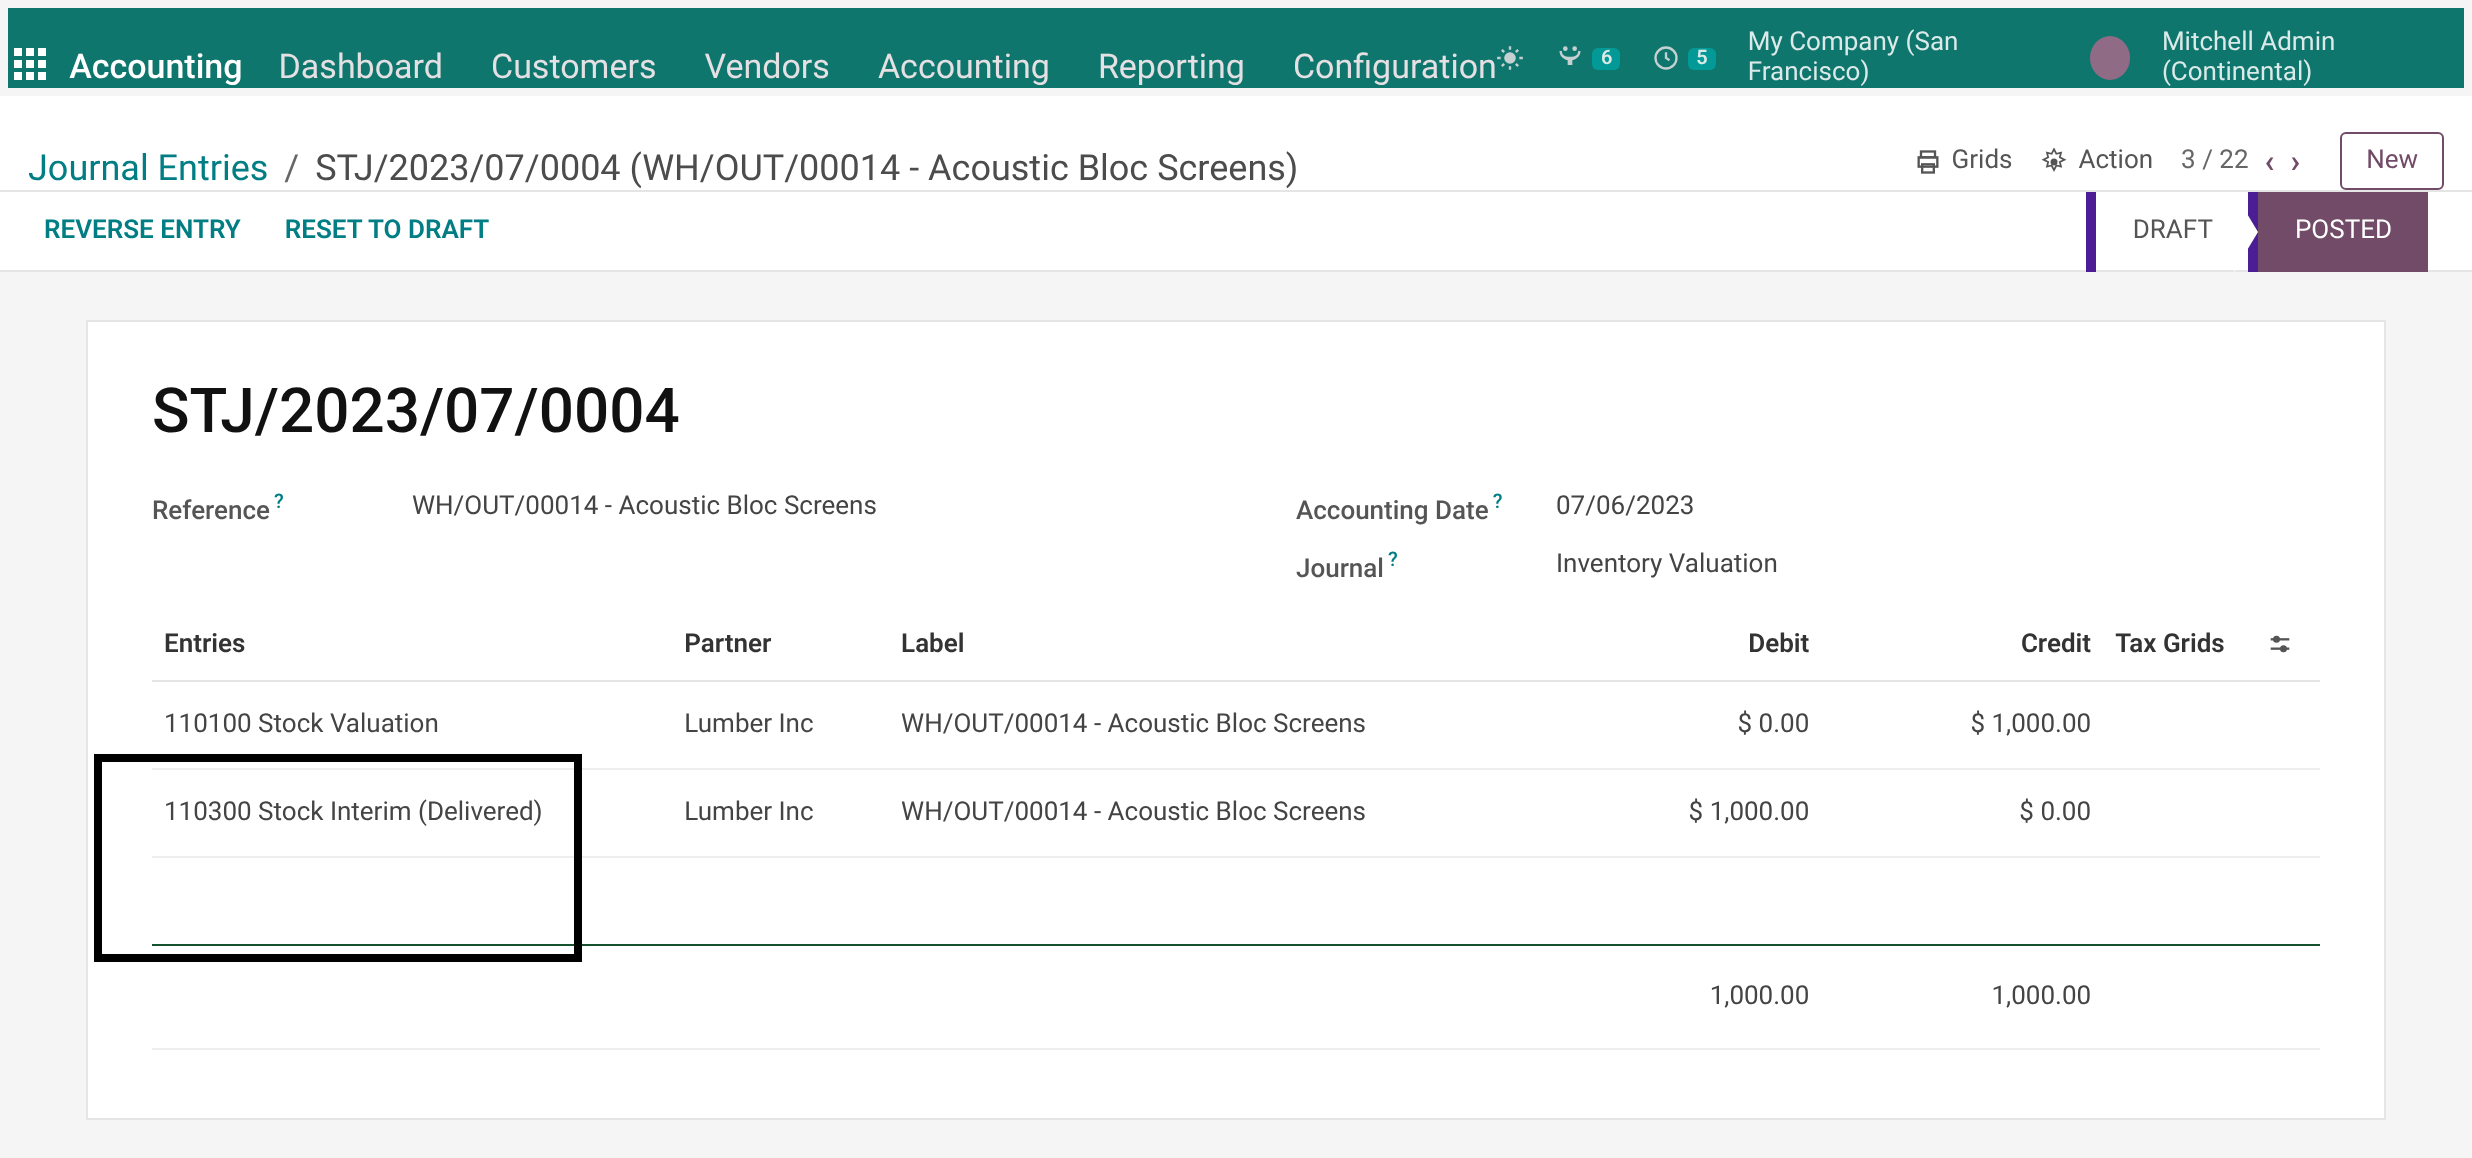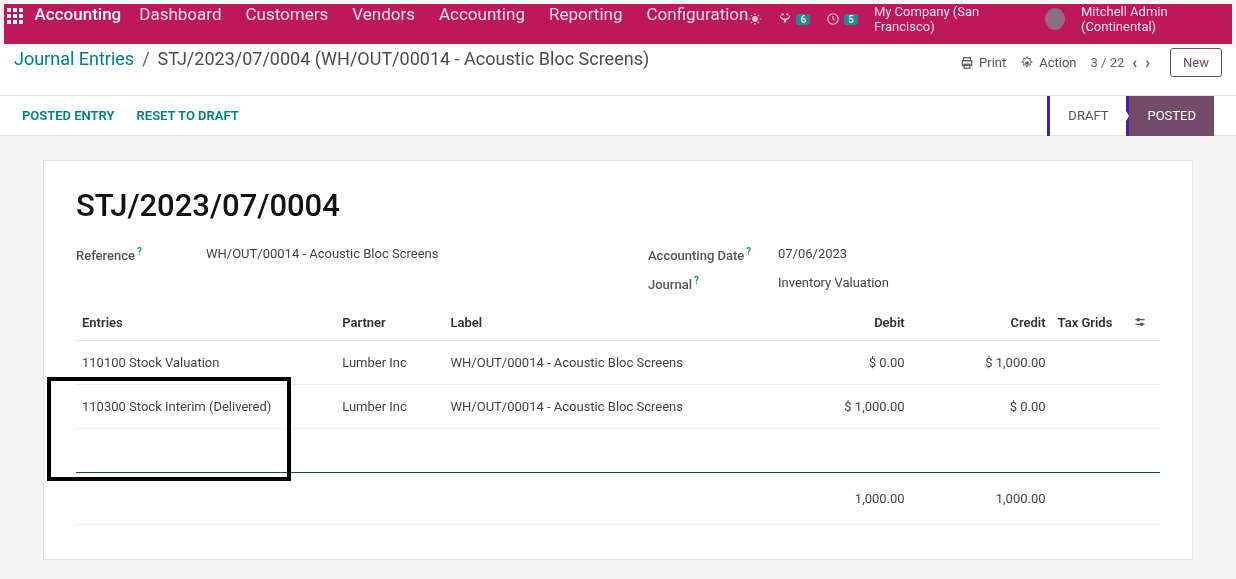--- a/index.html
+++ b/index.html
@@ -1,39 +1,39 @@
 <!DOCTYPE html>
 <html><head>
 <meta charset="utf-8">
 <style>
 *{margin:0;padding:0;box-sizing:border-box;font-family:-apple-system,BlinkMacSystemFont,"Segoe UI",Roboto,sans-serif}
 body{background:#f5f5f5;font-size:13px;color:#4c4c4c}
-.topnav{height:40px;background:#be185d;display:flex;align-items:flex-start;padding:0 0;color:#fff;margin:4px}
+.topnav{height:40px;background:#0f766e;display:flex;align-items:flex-end;padding:0 0;color:#fff;margin:4px}
 .apps-icon{width:24px;height:24px;display:flex;align-items:center;justify-content:center;margin-right:8px;cursor:pointer}
 .brand{font-size:17px;font-weight:500;margin-right:18px}
 .navmenu{display:flex;gap:24px}
 .navmenu span{color:#e5e0e3;cursor:pointer;font-size:17px}
 .right-nav{margin-left:auto;display:flex;align-items:center;gap:16px;font-size:13px}
 .right-nav .ic{opacity:.85;cursor:pointer;display:flex;align-items:center;gap:4px}
 .badge{background:#00a09d;color:#fff;border-radius:3px;padding:0 4px;font-size:10px;font-weight:600}
 .avatar{width:22px;height:22px;border-radius:50%;background:#8f6b85}
-.breadcrumb{background:#fff;height:48px;display:flex;align-items:flex-start;padding:0 14px;border-bottom:1px solid #e5e5e5}
+.breadcrumb{background:#fff;height:48px;display:flex;align-items:flex-end;padding:0 14px;border-bottom:1px solid #e5e5e5}
 .breadcrumb .left{display:flex;align-items:center;gap:8px;font-size:18px}
 .breadcrumb .left a{color:#017e84;text-decoration:none}
 .breadcrumb .left .sep{color:#666}
 .breadcrumb .right{margin-left:auto;display:flex;align-items:center;gap:14px}
 .btn-txt{color:#555;cursor:pointer;display:flex;align-items:center;gap:5px}
 .paginator{font-size:13px;color:#666;display:flex;align-items:center;gap:8px}
 .chev{color:#714b67;font-size:16px;cursor:pointer;font-weight:600}
 .btn-new{border:1px solid #714b67;color:#714b67;padding:6px 12px;border-radius:3px;cursor:pointer;font-size:13px;margin-left:6px}
 .statusbar{background:#fff;height:40px;display:flex;align-items:center;padding:0 22px;border-bottom:1px solid #e5e5e5}
 .statusbar .actions{display:flex;gap:22px}
 .statusbar .actions span{color:#017e84;font-weight:600;cursor:pointer;font-size:13px}
 .status-arrows{margin-left:auto;display:flex;height:40px}
-.status{padding:0 18px;display:flex;align-items:center;font-size:13px;color:#555;border-left:3px solid #4c1d95;position:relative}
+.status{padding:0 18px;display:flex;align-items:center;font-size:13px;color:#555;border-left:5px solid #4c1d95;position:relative}
 .status.active{background:#714b67;color:#fff}
 .status.active::after{content:"";position:absolute;left:-12px;top:0;border-top:20px solid transparent;border-bottom:20px solid transparent;border-left:12px solid #fff}
 .status.active::before{content:"";position:absolute;left:-13px;top:0;border-top:20px solid transparent;border-bottom:20px solid transparent;border-left:13px solid #714b67;z-index:-1}
 .content{margin:24px auto;max-width:1150px;background:#fff;border:1px solid #e5e5e5;padding:26px 32px 0}
 .doc-title{font-size:31px;font-weight:500;color:#111;margin-bottom:22px}
 .fields{display:flex;gap:60px}
 .fg{flex:1}
 .row{display:flex;margin-bottom:12px;font-size:13px}
 .row .lbl{width:130px;color:#555;font-weight:500}
 .row .val{color:#444}
@@ -112,41 +112,41 @@
     <span class="sep">/</span>
     <span>STJ/2023/07/0004 (WH/OUT/00014 - Acoustic Bloc Screens)</span>
   </div>
   <div class="right">
     <span class="btn-txt">
         <svg width="14" height="14" viewBox="0 0 24 24" fill="none" stroke="#555" stroke-width="2">
           <rect x="6" y="3" width="12" height="5"></rect>
           <rect x="4" y="8" width="16" height="8"></rect>
           <rect x="7" y="14" width="10" height="7"></rect>
         </svg>
-        <span>Print</span>
+        <span>Grids</span>
       </span>
     <span class="btn-txt">
         <svg width="14" height="14" viewBox="0 0 24 24" fill="#555">
           <circle cx="12" cy="12" r="3"></circle>
           <path d="M12 1l2 4 4-1-1 4 4 2-4 2 1 4-4-1-2 4-2-4-4 1 1-4-4-2 4-2-1-4 4 1z" fill="none" stroke="#555" stroke-width="1.5"></path>
         </svg>
         <span>Action</span>
       </span>
     <div class="paginator">
       <span>3 / 22</span>
       <span class="chev">‹</span>
       <span class="chev">›</span>
     </div>
     <div class="btn-new">New</div>
   </div>
 </div>
 
 <div class="statusbar">
   <div class="actions">
-    <span>POSTED ENTRY</span>
+    <span>REVERSE ENTRY</span>
     <span>RESET TO DRAFT</span>
   </div>
   <div class="status-arrows">
     <div class="status">DRAFT</div>
     <div class="status active">POSTED</div>
   </div>
 </div>
 
 <div class="content" style="position:relative">
   <div class="doc-title">STJ/2023/07/0004</div>

